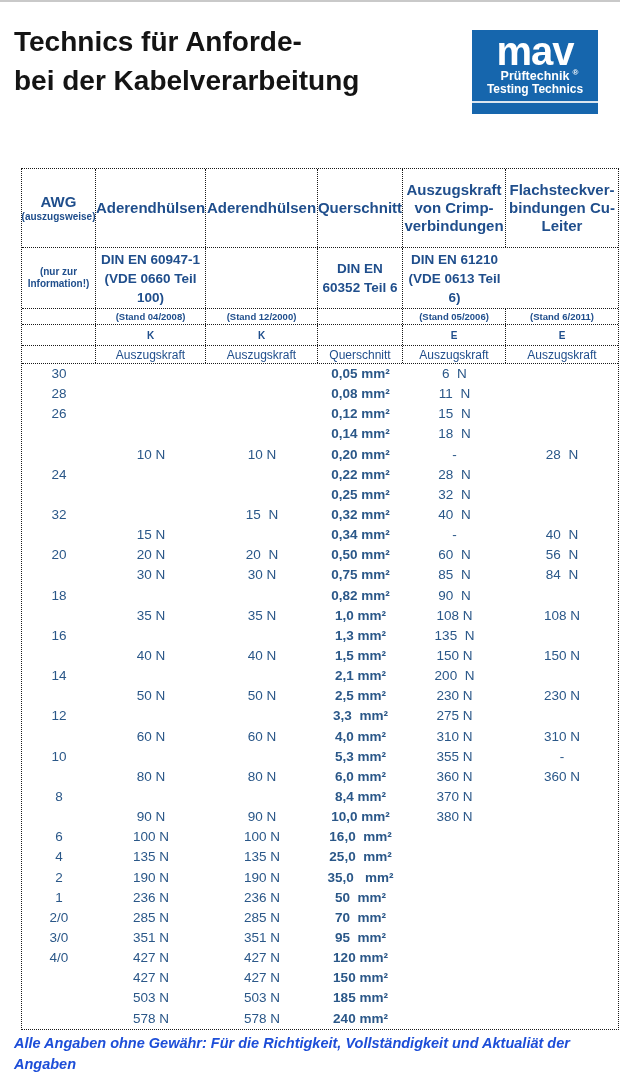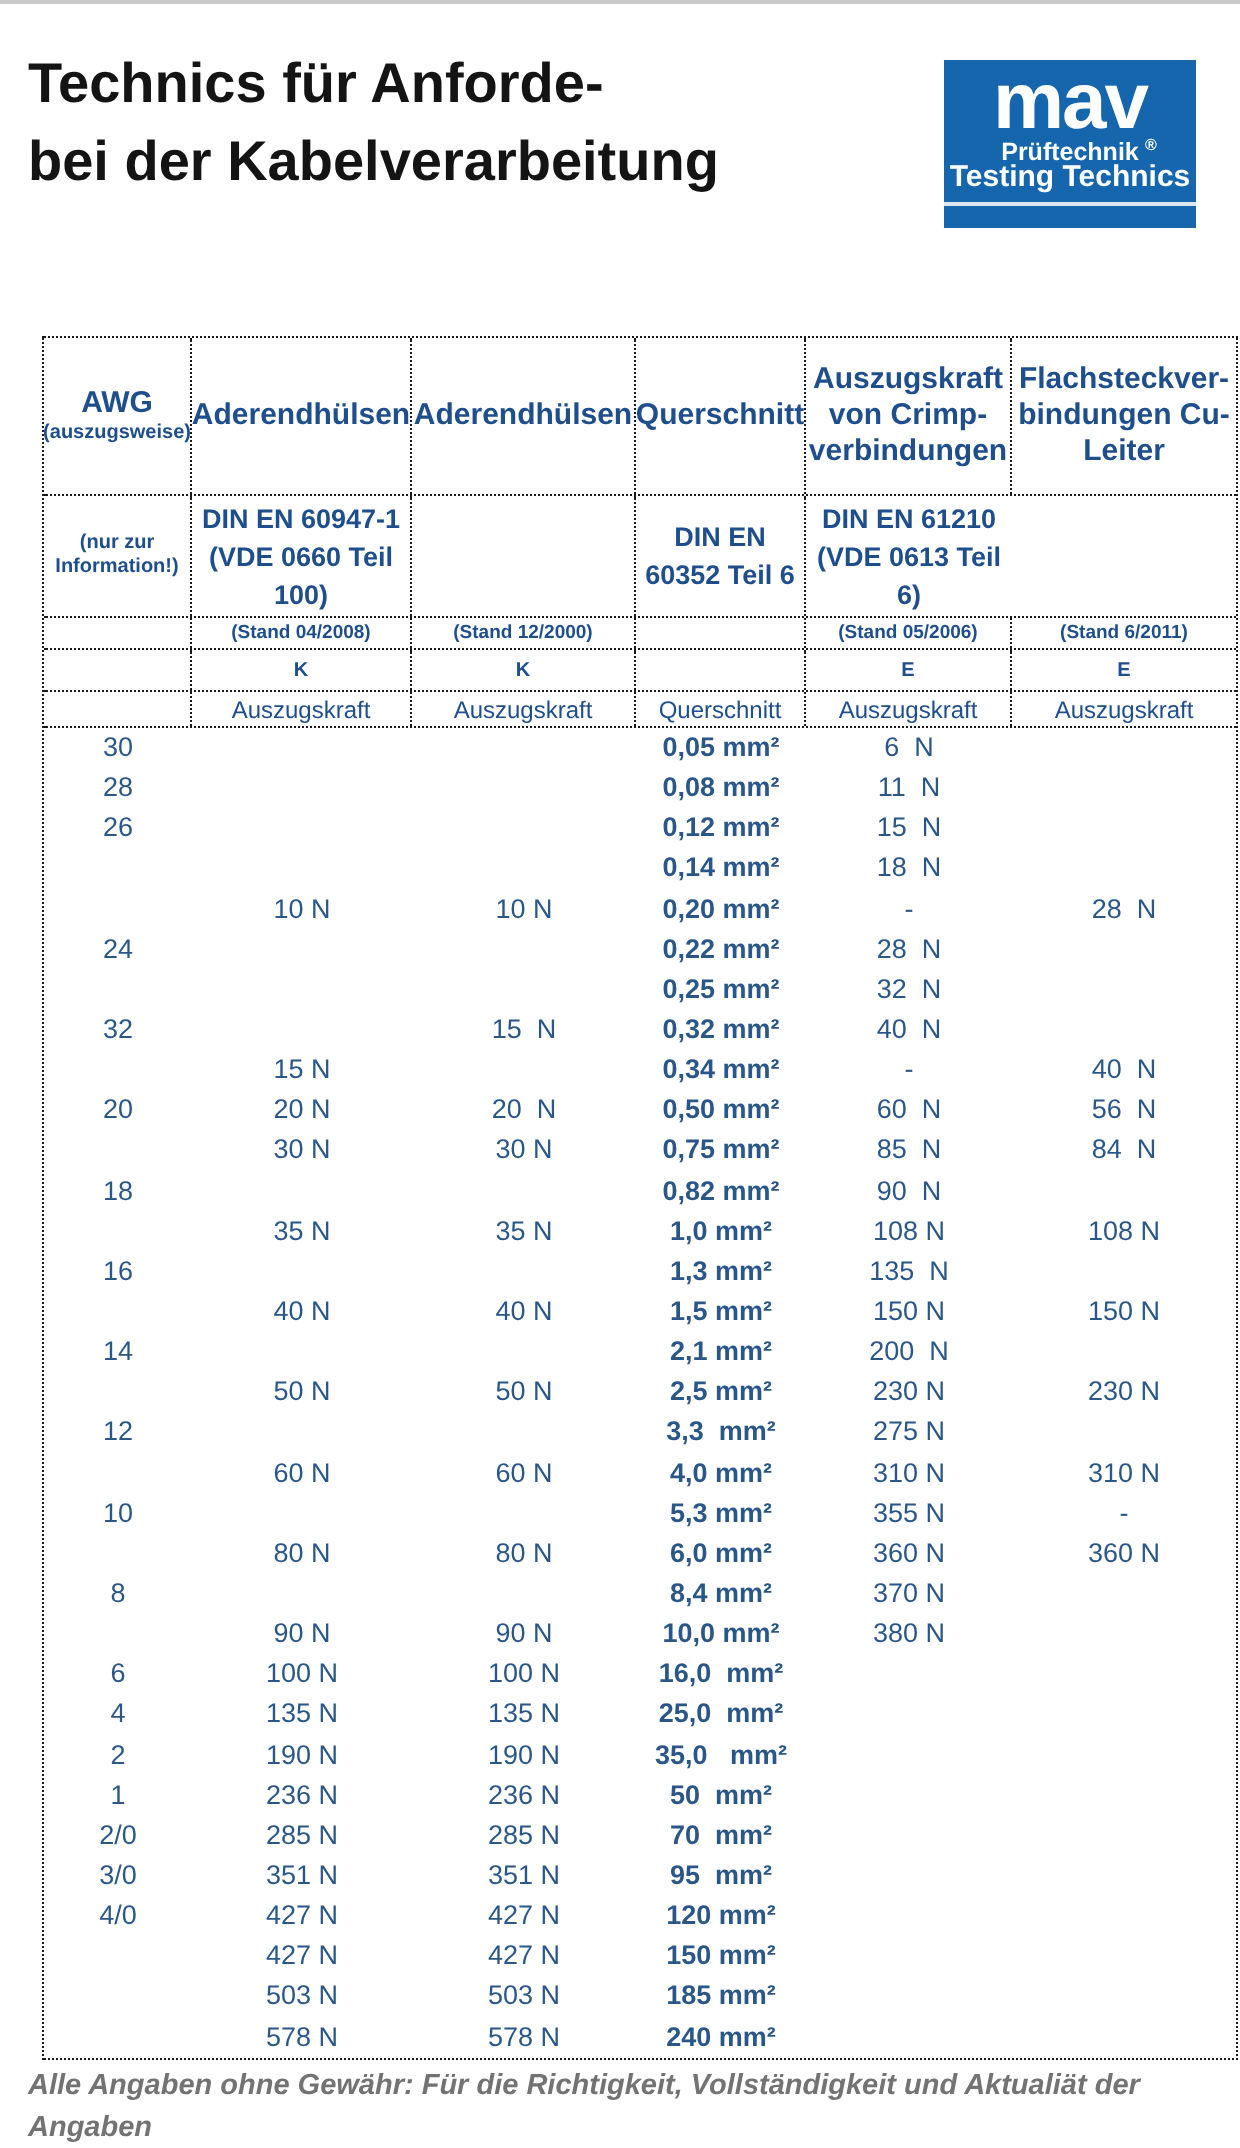--- a/index.html
+++ b/index.html
@@ -23,21 +23,21 @@
     background: #1666ad;
     color: #ffffff; text-align: center;
     display: flex; flex-direction: column; align-items: center;
   }
   .logo-brand {
     font-size: 40px; font-weight: bold; line-height: 38px;
     letter-spacing: -1px; margin-top: 2px;
   }
   .logo-sub1 { font-size: 12.5px; font-weight: bold; line-height: 13px; position: relative; text-align: right; }
   .logo-reg { font-size: 8px; position: absolute; top: -4px; right: -9px; }
-  .logo-sub2 { font-size: 15px; font-weight: bold; line-height: 12px; }
+  .logo-sub2 { font-size: 12px; font-weight: bold; line-height: 12px; }
   .logo-rule { width: 100%; height: 2px; background: #dce6ef; margin-top: 6px; }
 
   .table {
     position: absolute; left: 6px; top: 166px; width: 598px;
     border: 1px dotted #1a1a1a;
     color: #1f4e8c;
     margin-left: 15px;
   }
   .grid { display: grid; grid-template-columns: 74px 110px 112px 85px 103px 1fr; }
   .cell {
@@ -66,21 +66,21 @@
   .dcell {
     font-size: 13.5px; line-height: 20.15px;
     white-space: pre; justify-content: center;
     display: flex; flex-direction: row; align-items: center;
   }
   .data-row .dcell:nth-child(4) { font-weight: bold; }
 
   .footnote {
     position: absolute; left: 14px; top: 1031px; width: 596px;
     font-size: 14.5px; font-weight: bold; font-style: italic;
-    color: #737373; line-height: 21px;
+    color: #1d4ed8; line-height: 21px;
   }
 </style>
 </head>
 <body>
 
 <div class="page-header">
   <div class="title">
     <div>Technics für Anforde-</div>
     <div>bei der Kabelverarbeitung</div>
   </div>

